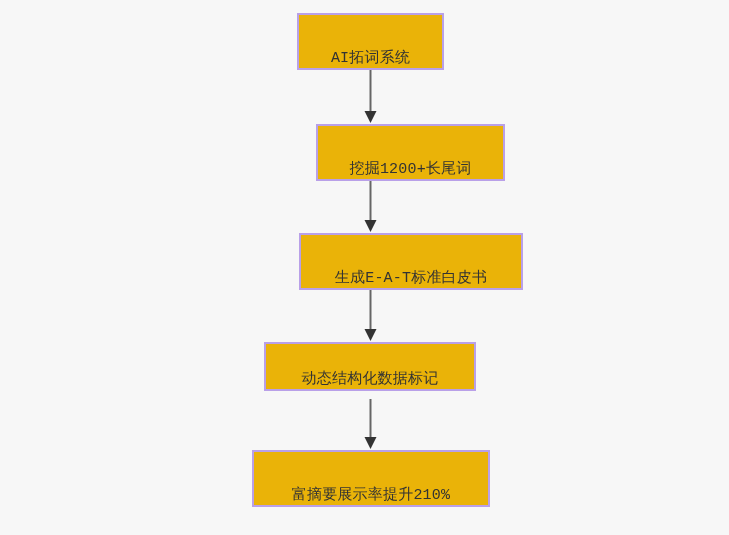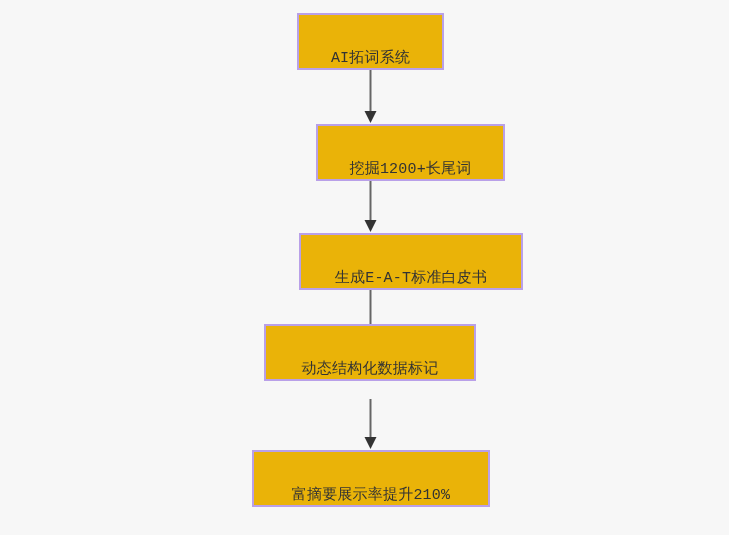--- a/index.html
+++ b/index.html
@@ -40,21 +40,21 @@
 
   .node-label {
     display: block;
     color: #333333;
   }
 
   
   #node-0 { left: 297px; top: 13px;  width: 147px; height: 57px; }
   #node-1 { left: 276px; top: 124px; width: 189px; height: 57px; margin-left: 40px; }
   #node-2 { left: 259px; top: 233px; width: 224px; height: 57px; margin-left: 40px; }
-  #node-3 { left: 264px; top: 324px; width: 212px; height: 57px; }
+  #node-3 { left: 264px; top: 342px; width: 212px; height: 49px; }
   #node-4 { left: 252px; top: 450px; width: 238px; height: 57px; }
 
   .edge {
     position: absolute;
     left: 0;
     top: 0;
     width: 729px;
     height: 535px;
     pointer-events: none;
   }

